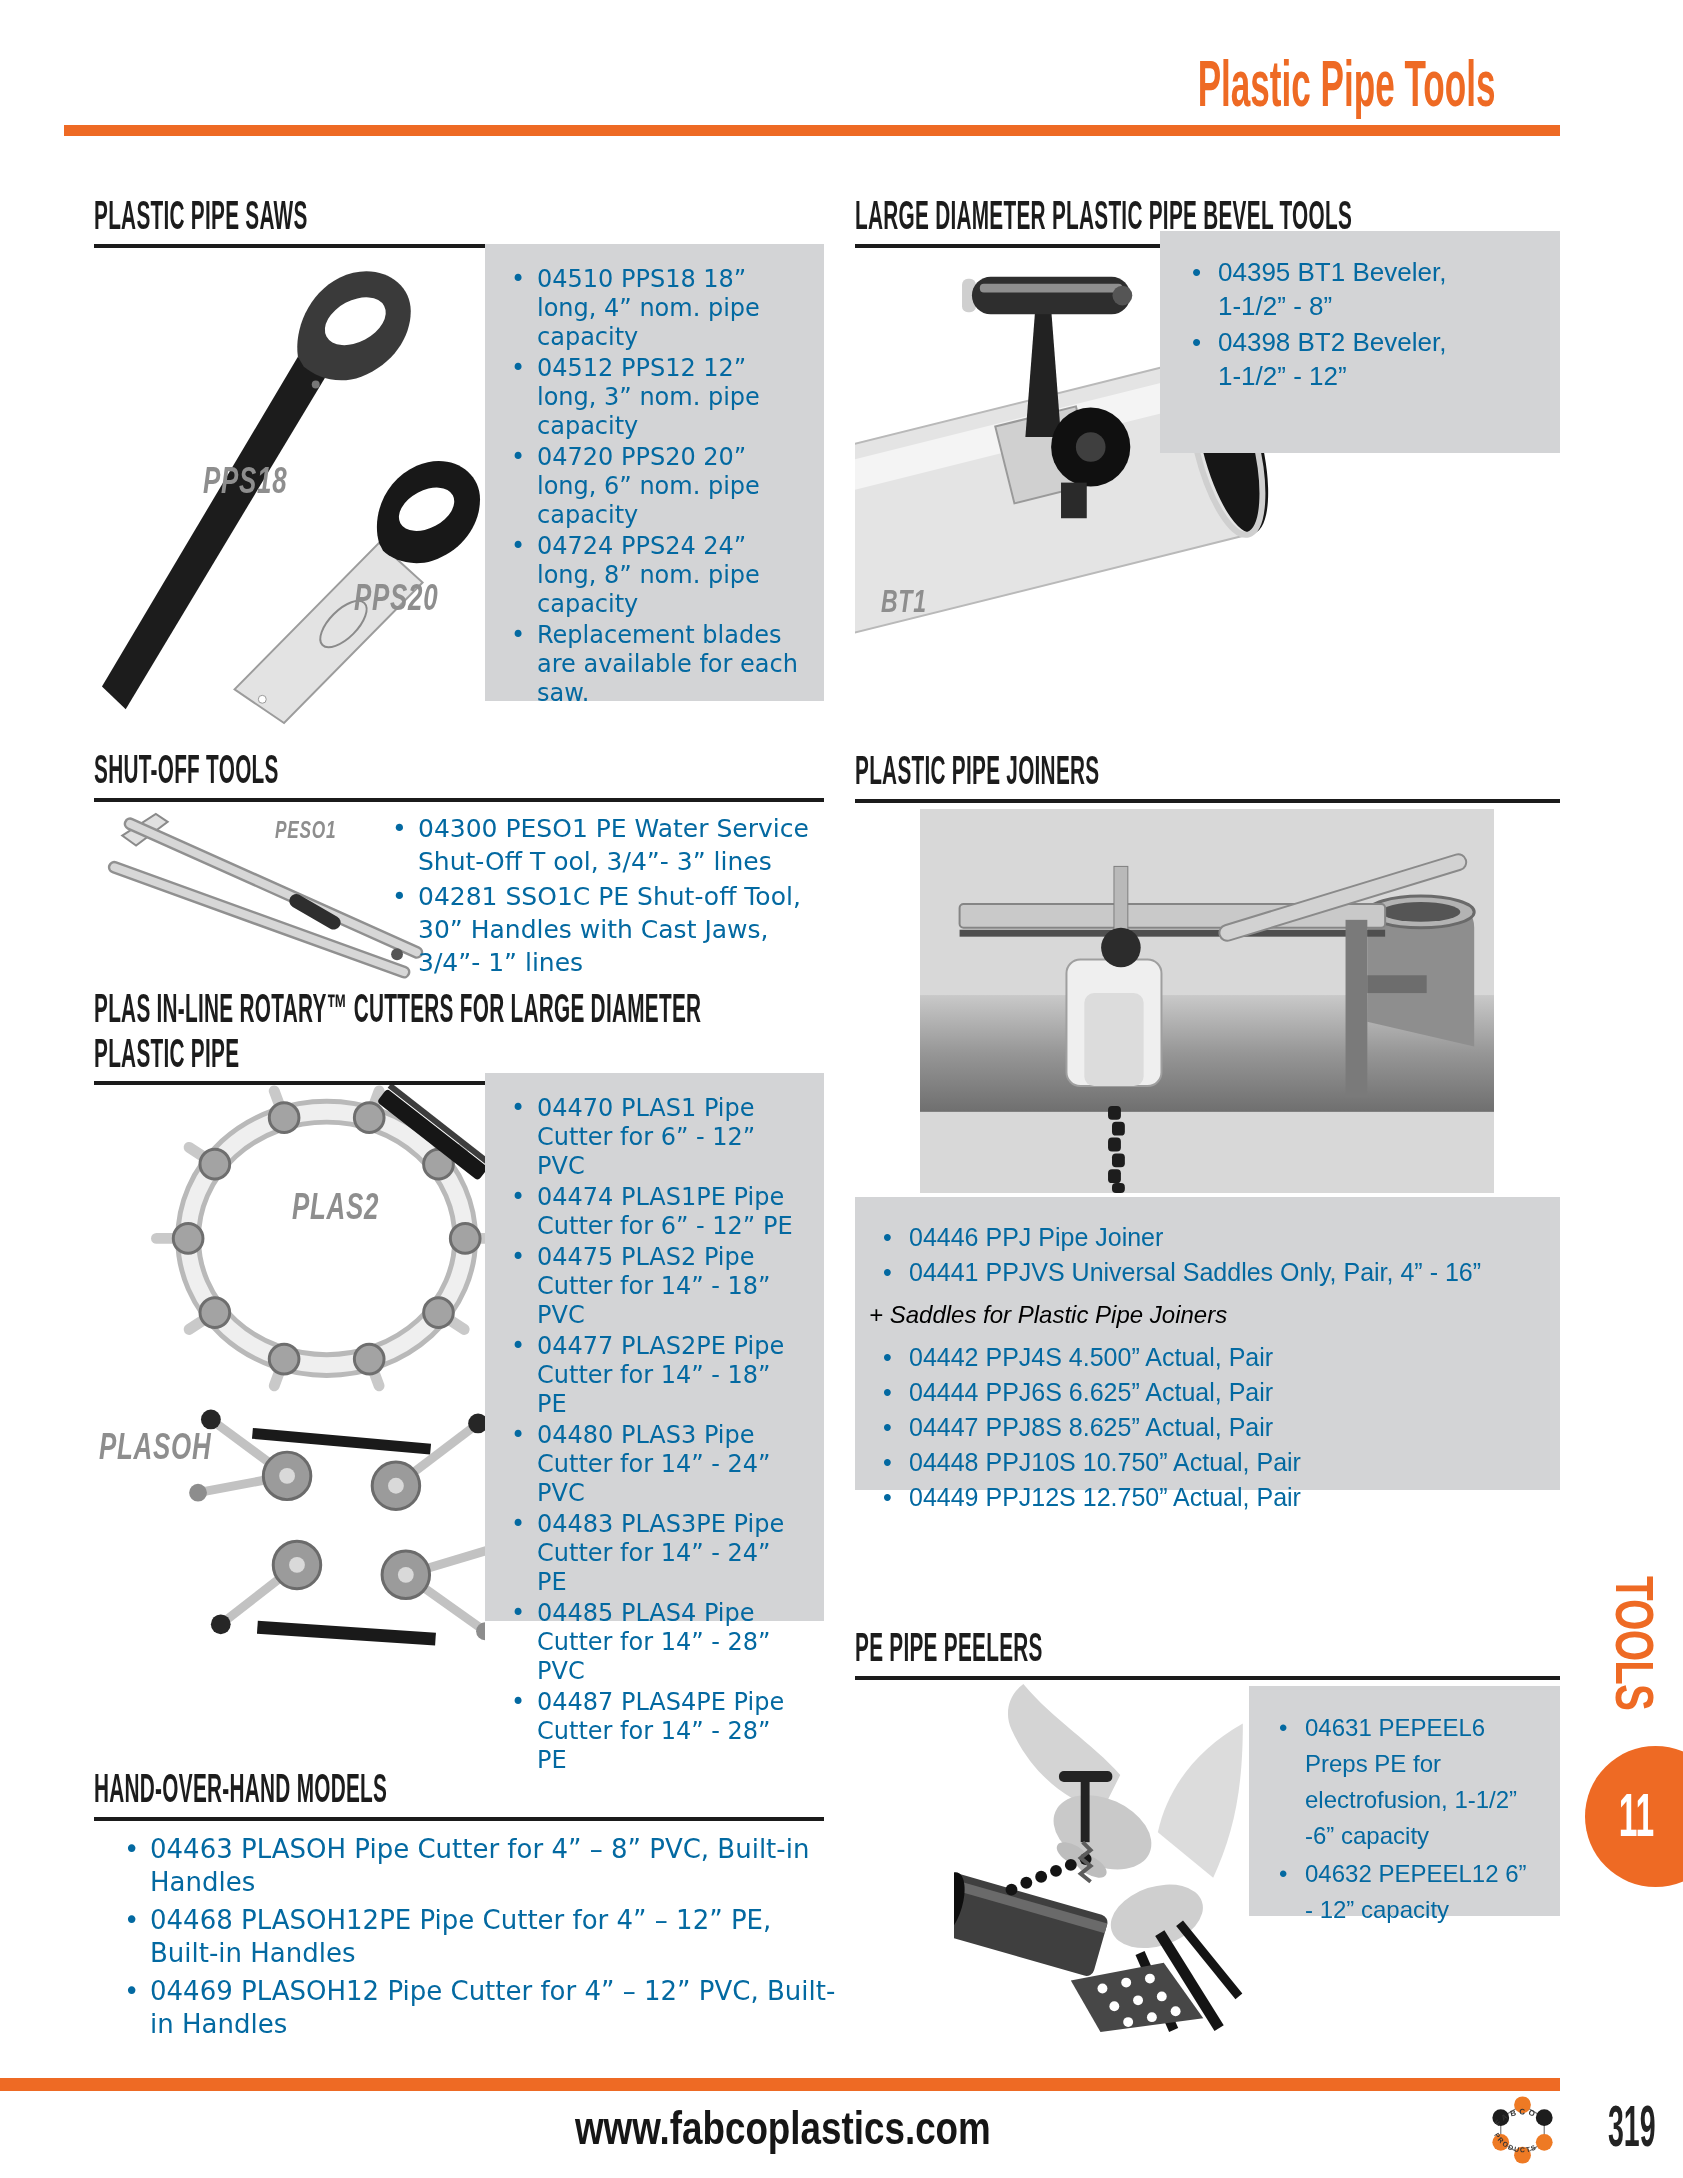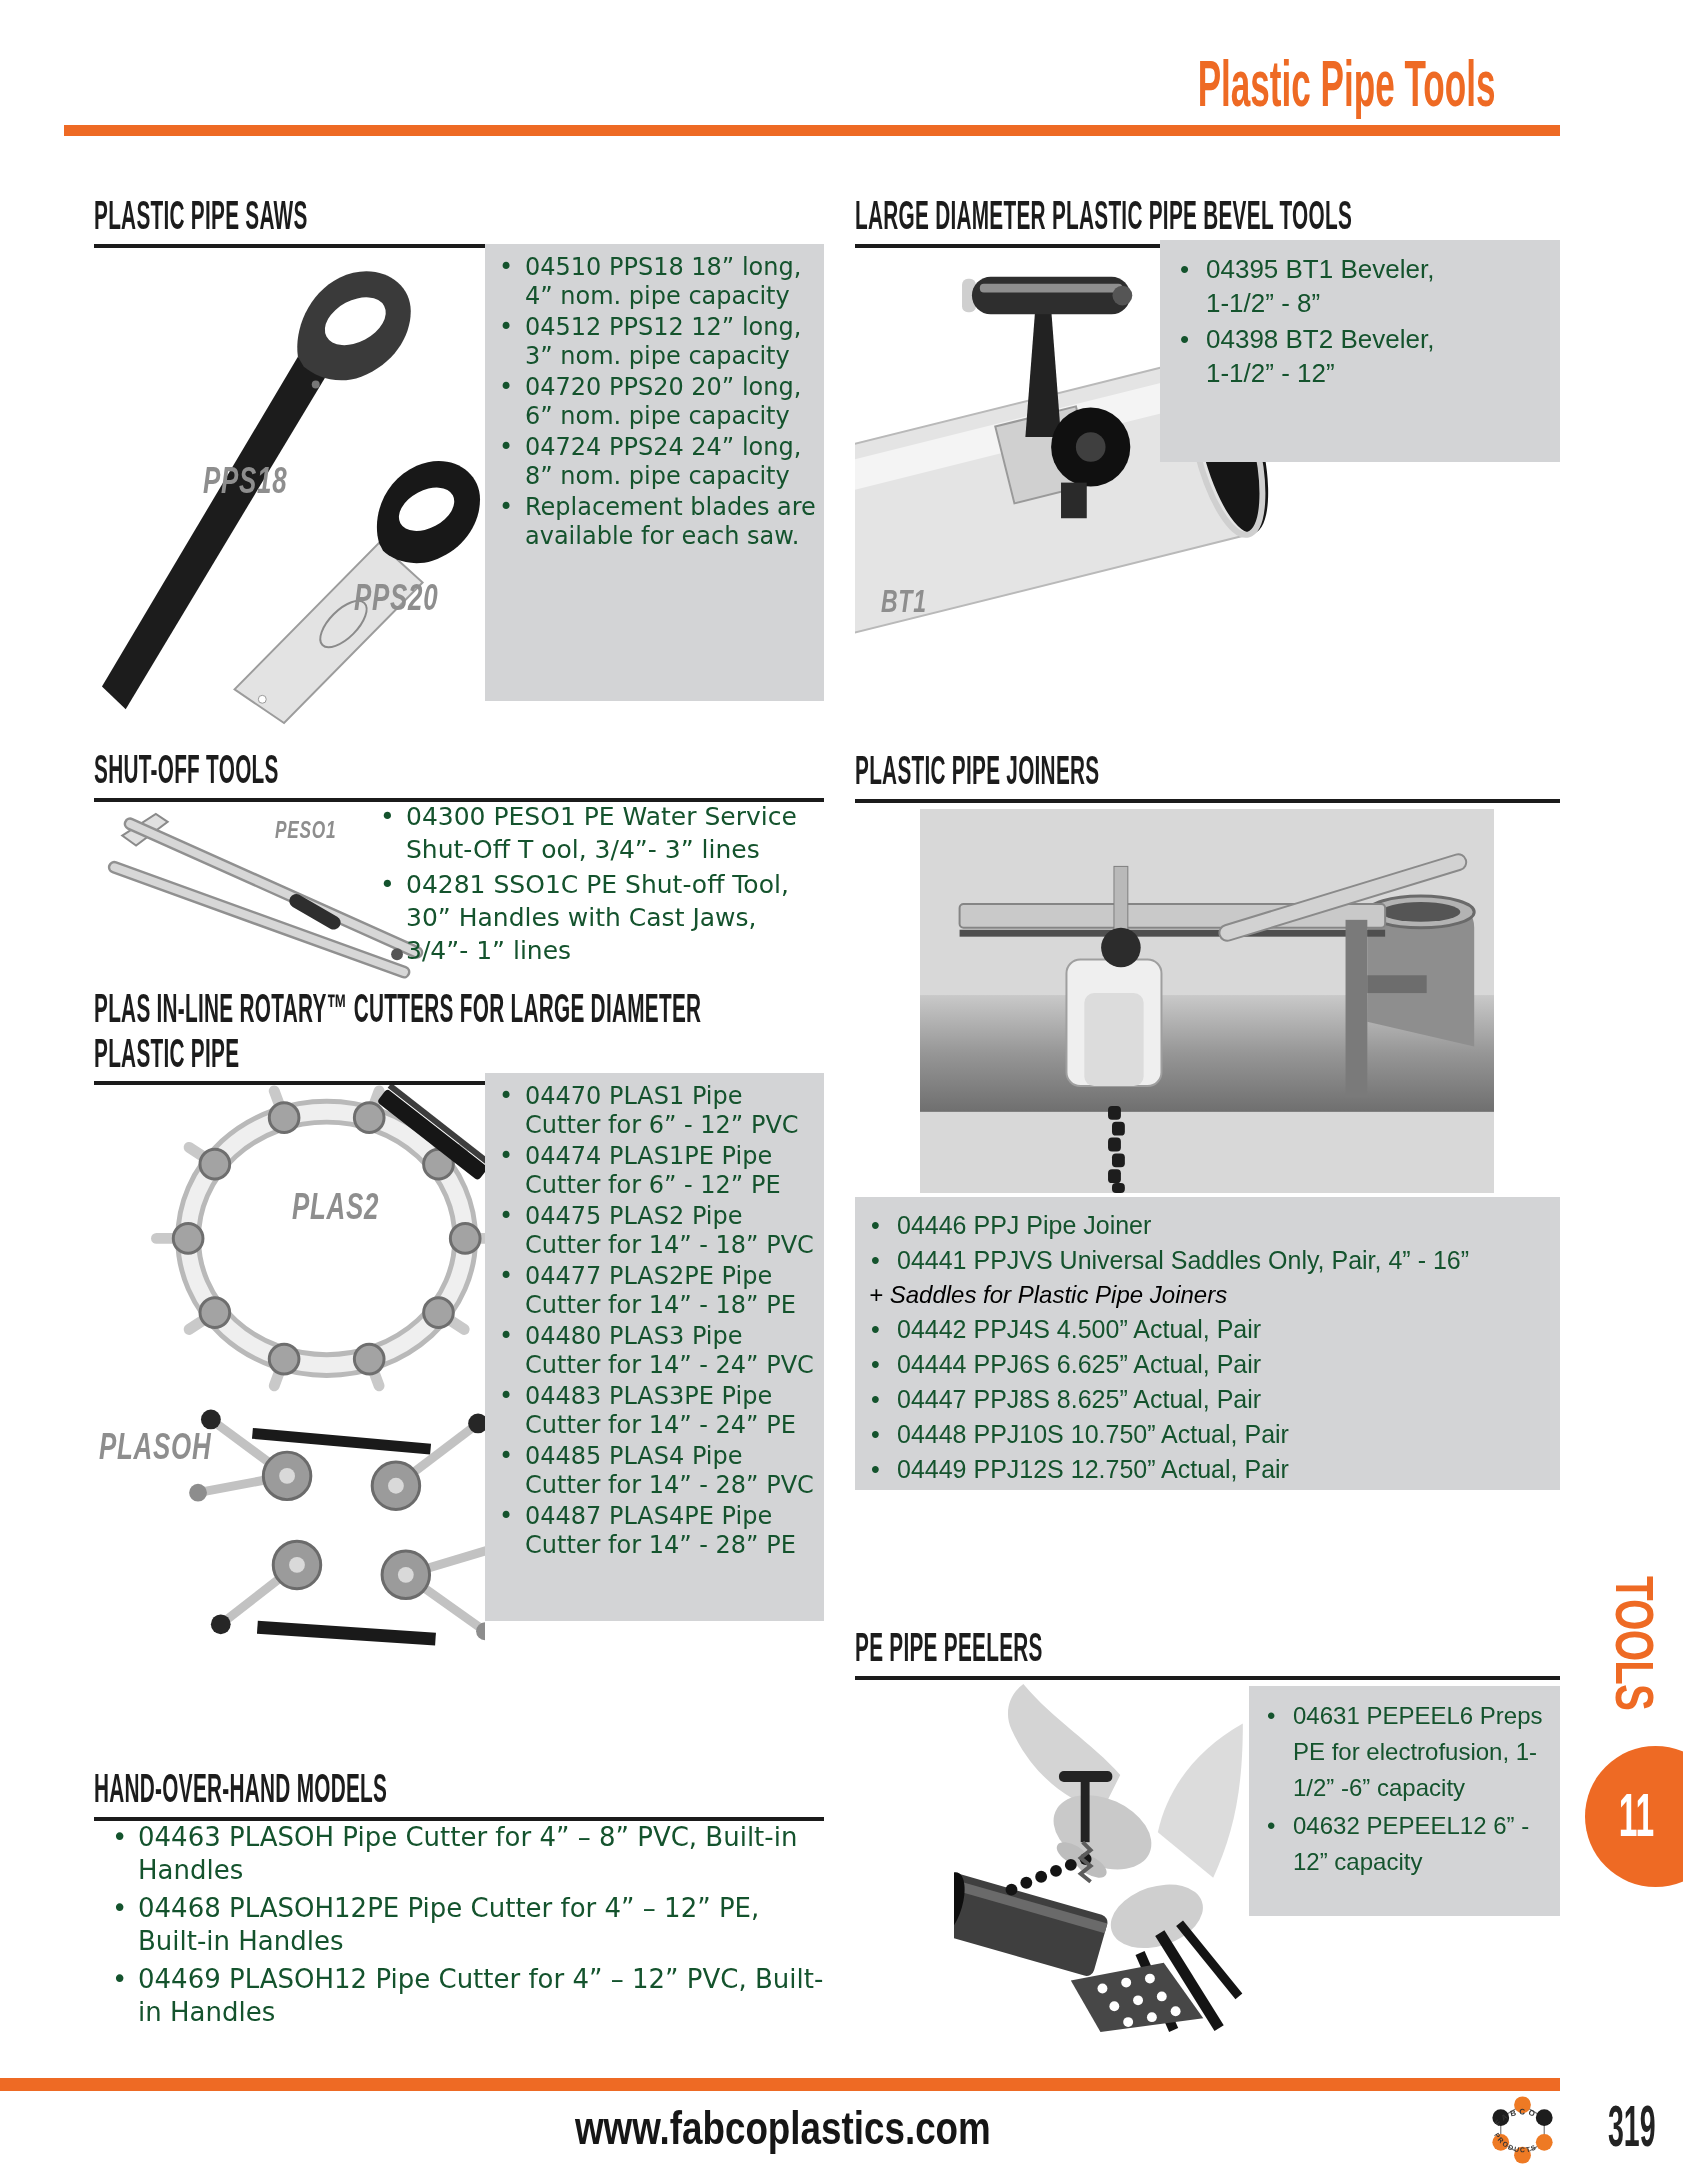--- a/index.html
+++ b/index.html
@@ -6,21 +6,21 @@
   .page{position:relative;width:1683px;height:2178px;background:#ffffff;overflow:hidden;
         font-family:"Liberation Sans",sans-serif;}
   .abs{position:absolute;}
   .sec{position:absolute;}
   .sec-head{border-bottom:4px solid #1b1b1b;padding-bottom:7px;}
   .hline{display:block;}
   .hcond{display:inline-block;white-space:nowrap;font-weight:bold;font-size:40px;line-height:1.04;
          color:#1c1c1c;transform:scaleX(.52);transform-origin:0 100%;letter-spacing:0.5px;
          font-family:"Liberation Sans",sans-serif;}
   .panel{background:#d3d4d6;position:absolute;box-sizing:border-box;}
-  ul.plist{list-style:none;margin:0;padding:0;color:#14532d;}
+  ul.plist{list-style:none;margin:12px;padding:0;color:#0369a1;}
   ul.plist>li{position:relative;padding-left:32px;margin-bottom:2px;}
   ul.plist>li::before{content:"\2022";position:absolute;left:6px;}
   .djv{font-family:"DejaVu Sans","Liberation Sans",sans-serif;}
   .lbs{font-family:"Liberation Sans",sans-serif;}
   .imglabel{position:absolute;font-style:italic;font-weight:bold;color:#8e8e8e;
             display:inline-block;transform:scaleX(.72);transform-origin:0 0;letter-spacing:1px;
             font-family:"Liberation Sans",sans-serif;}
   .note{font-style:italic;padding-left:4px;margin:4px 0;}
   .tools-tab{position:absolute;left:1604px;top:1576px;writing-mode:vertical-rl;font-weight:bold;
              font-size:53px;color:#ee6a24;transform:scaleY(.76);transform-origin:50% 0;
@@ -208,21 +208,21 @@
       <polygon points="182,60 198,60 208,190 172,190" fill="#222222"></polygon>
       <rect x="108" y="30" width="14" height="34" rx="6" fill="#cfcfcf"></rect>
       <rect x="118" y="28" width="160" height="38" rx="19" fill="#2e2e2e"></rect>
       <rect x="126" y="35" width="144" height="9" rx="4" fill="#8f8f8f"></rect>
       <circle cx="270" cy="47" r="10" fill="#555"></circle>
       <circle cx="238" cy="200" r="40" fill="#101010"></circle>
       <circle cx="238" cy="200" r="15" fill="#3f3f3f"></circle>
       <rect x="208" y="236" width="26" height="36" fill="#2a2a2a"></rect>
     </svg>
     <span class="imglabel" style="left:26px;top:388px;font-size:32px;">BT1</span>
-    <div class="panel" style="left:305px;top:45px;width:400px;height:222px;padding:12px 14px 10px 14px;">
+    <div class="panel" style="left:305px;top:36px;width:400px;height:222px;padding:12px 14px 10px 14px;">
       <ul class="plist lbs" style="font-size:26px;line-height:34px;">
         <li style="max-width:252px;">04395 BT1 Beveler, 1-1/2” - 8”</li>
         <li style="max-width:252px;">04398 BT2 Beveler, 1-1/2” - 12”</li>
       </ul>
     </div>
   </div>
 
   <div class="sec" style="left:855px;top:750px;width:705px;">
     <div class="sec-head">
       <span class="hcond">PLASTIC PIPE JOINERS</span>

